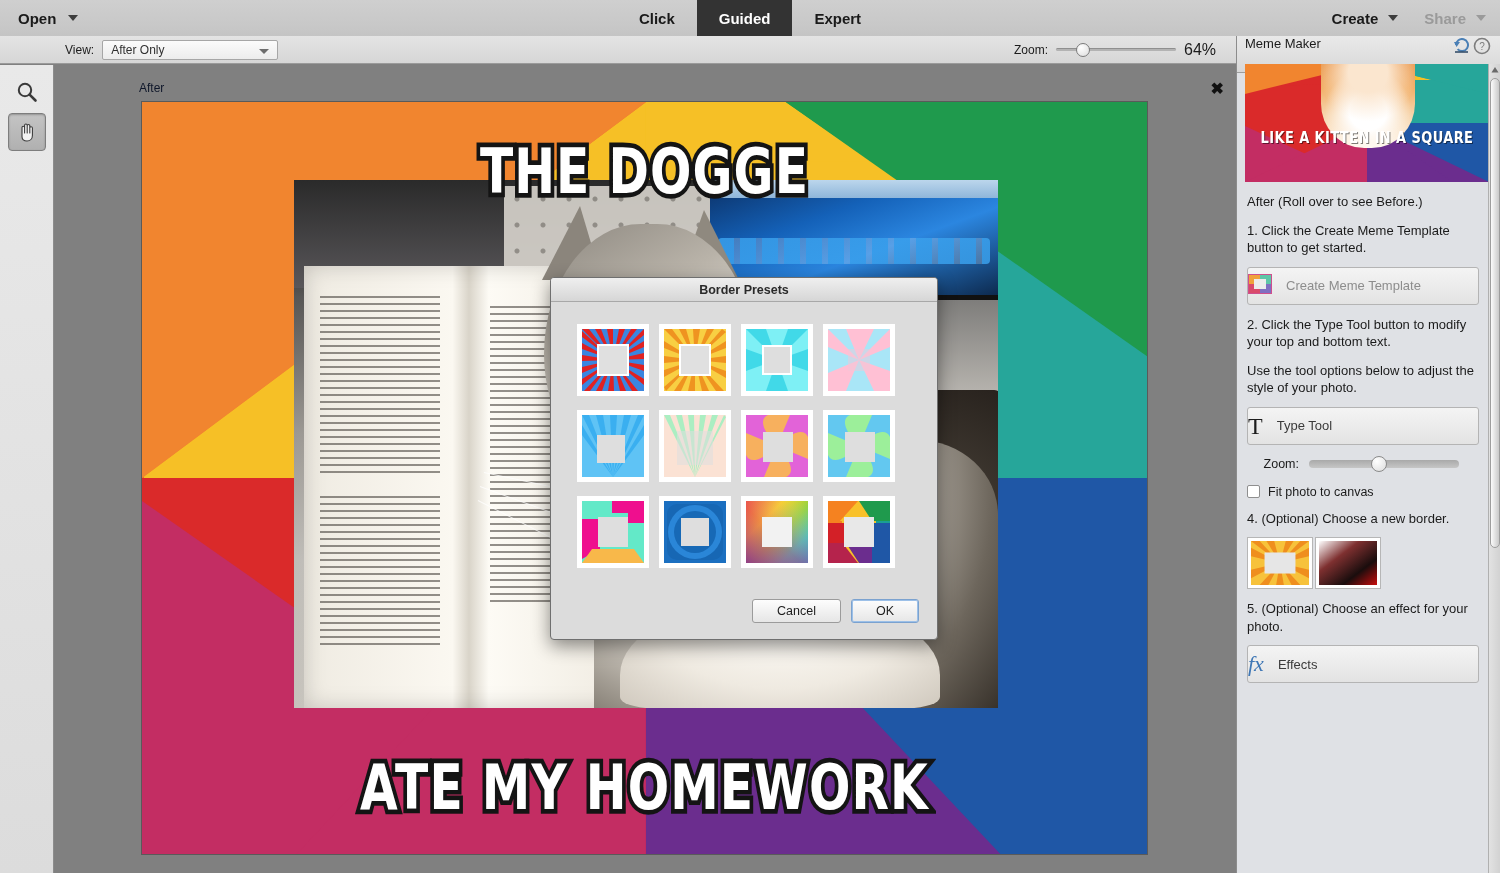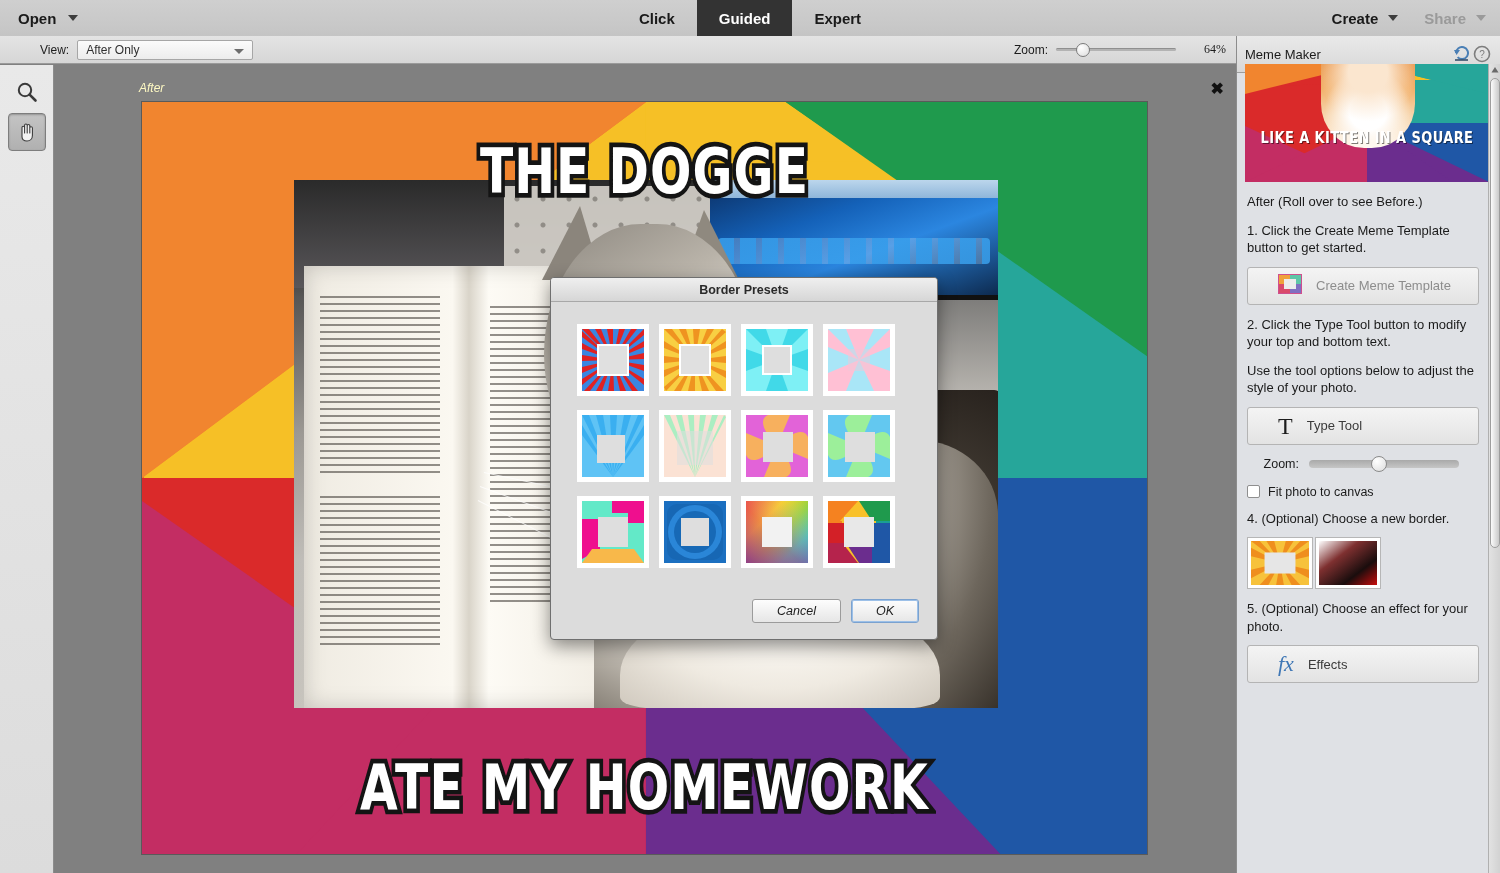--- a/index.html
+++ b/index.html
@@ -44,21 +44,21 @@
   .top-right-item.disabled { color: #9a9a9a; }
   .top-right-item.disabled .caret-down { border-top-color: #9a9a9a; }
 
   
   .optionbar {
     position: absolute; top: 36px; left: 0; width: 1236px; height: 28px;
     background: linear-gradient(to bottom, #e4e4e4 0%, #d6d6d6 100%);
     border-bottom: 1px solid #9a9a9a;
     display: flex; align-items: center;
   }
-  .view-label { margin-left: 40px; font-size: 12px; color: #1c1c1c; }
+  .view-label { margin-left: 65px; font-size: 12px; color: #1c1c1c; }
   .view-select {
     margin-left: 8px; width: 176px; height: 20px;
     background: linear-gradient(to bottom, #fbfbfb, #ececec);
     border: 1px solid #a6a6a6; border-radius: 2px;
     display: flex; align-items: center; position: relative;
     font-size: 12px; color: #303030; padding-left: 8px;
   }
   .view-select .sel-caret {
     position: absolute; right: 8px; top: 8px;
     width: 0; height: 0;
@@ -69,21 +69,21 @@
   .zoom-group { position: absolute; right: 0; display: flex; align-items: center; gap: 8px; padding-right: 0; }
   .zoom-label { font-size: 12px; color: #1c1c1c; }
   .zoom-slider { position: relative; width: 120px; height: 14px; display: flex; align-items: center; }
   .zoom-track { width: 120px; height: 3px; background: #b3b3b3; border-top: 1px solid #8f8f8f; border-radius: 2px; }
   .zoom-knob {
     position: absolute; left: 20px; top: 0;
     width: 14px; height: 14px; border-radius: 50%;
     background: radial-gradient(circle at 35% 30%, #ffffff, #dcdcdc);
     border: 1px solid #7b7b7b;
   }
-  .zoom-pct { font-size: 12px; color: #1c1c1c; width: 42px; text-align: right; margin-right: 10px; font-family: Liberation Serif, serif; }
+  .zoom-pct { font-size: 16px; color: #1c1c1c; width: 42px; text-align: left; margin-right: 10px; }
 
   
   .toolstrip {
     position: absolute; top: 65px; left: 0; width: 54px; height: 808px;
     background: linear-gradient(to bottom, #e9e9e9, #dcdcdc);
     border-right: 1px solid #8c8c8c;
     padding-top: 8px;
     display: flex; flex-direction: column; align-items: center; gap: 2px;
   }
   .tool-btn {
@@ -95,21 +95,21 @@
     background: linear-gradient(to bottom, #c4c4c4, #b0b0b0);
     border: 1px solid #7d7d7d;
     box-shadow: inset 0 1px 2px rgba(0,0,0,.25);
   }
 
   
   .canvas-area {
     position: absolute; top: 65px; left: 55px; width: 1181px; height: 808px;
     background: #808080; overflow: hidden;
   }
-  .after-label { position: absolute; left: 84px; top: 16px; font-size: 12px; color: #fef9c3; font-style: italic; }
+  .after-label { position: absolute; left: 84px; top: 16px; font-size: 12px; color: #0f172a; }
   .close-x { position: absolute; right: 12px; top: 16px; font-size: 16px; font-weight: bold; color: #111; line-height: 1; }
 
   .meme {
     position: absolute; left: 86px; top: 36px; width: 1007px; height: 754px;
     overflow: hidden; background: #ddd;
     border: 1px solid #5a5a5a;
   }
   .meme svg { position: absolute; inset: 0; width: 100%; height: 100%; }
   .photo {
     position: absolute; left: 152px; top: 78px; width: 704px; height: 528px;
@@ -176,21 +176,21 @@
 
   
   .rightpanel {
     position: absolute; top: 36px; right: 0; width: 264px; height: 837px;
     background: #dfe1e5;
     border-left: 1px solid #8c8c8c;
   }
   .rp-header {
     height: 37px; background: linear-gradient(to bottom,#e9e9e9,#d8d8d8);
     border-bottom: 1px solid #9d9d9d;
-    display: flex; align-items: center; padding: 0 8px;
+    display: flex; align-items: flex-start; padding: 0 8px;
   }
   .rp-title { font-size: 13px; color: #1b1b1b; flex: 1; }
   .rp-icon { width: 20px; height: 20px; display:flex; align-items:center; justify-content:center; }
   .rp-body { position: absolute; top: 28px; left: 0; width: 252px; height: 809px; overflow: hidden; }
   .rp-scroll { position: absolute; top: 28px; right: 0; width: 12px; height: 809px;
     background: linear-gradient(to right,#e2e2e2,#d2d2d2); border-left: 1px solid #b0b0b0; }
   .rp-scroll .arrow-up, .rp-scroll .arrow-dn { width:12px; height:12px; display:flex; align-items:center; justify-content:center; }
   .rp-scroll .thumb { position:absolute; top: 14px; left:1px; width:10px; height:470px;
     background: linear-gradient(to right,#fbfbfb,#c9c9c9); border:1px solid #9d9d9d; border-radius:5px; }
 
@@ -212,21 +212,21 @@
     font-family:"DejaVu Sans", sans-serif; font-weight:bold; font-size:13px; color:#fff;
     letter-spacing:.4px; transform: scaleY(1.25);
     text-shadow: 1px 1px 0 rgba(0,0,0,.5);
   }
 
   .rp-text { font-size: 13px; color: #1b1b1b; line-height: 1.35; margin: 11px 10px 0 10px; }
   .rp-btn {
     margin: 10px 10px 0 10px; height: 38px;
     background: linear-gradient(to bottom,#f4f4f4,#e3e3e3);
     border: 1px solid #b4b4b4; border-radius: 3px;
-    display: flex; align-items: center; gap: 14px; padding-left: 30px;
+    display: flex; align-items: center; gap: 14px; 
     font-size: 13px; color: #3a3a3a;
   }
   .rp-btn.dim { color: #8d8d8d; }
   .rp-row { display: flex; align-items: center; margin: 12px 10px 0 10px; gap: 10px; }
   .rp-row .lbl { font-size: 12.5px; color:#1b1b1b; width: 52px; text-align: right; }
   .slider2 { position: relative; width: 150px; height: 14px; display:flex; align-items:center; }
   .slider2 .trk { width: 150px; height: 8px; background: linear-gradient(to bottom,#a9a9a9,#c6c6c6); border-radius: 4px; }
   .slider2 .knb { position:absolute; left: 62px; top:-1px; width: 16px; height:16px; border-radius:50%;
      background: radial-gradient(circle at 35% 30%,#ffffff,#dcdcdc); border:1px solid #8a8a8a; }
   .flip-btn {
@@ -257,21 +257,21 @@
     gap: 14px 10px; padding: 22px 0 0 26px;
   }
   .preset { width: 72px; height: 72px; background: #ffffff; padding: 5px; }
   .preset svg { display:block; width:100%; height:100%; }
   .dlg-btns { position:absolute; right: 18px; bottom: 16px; display:flex; gap: 10px; }
   .dlg-btn {
     min-width: 64px; height: 24px; padding: 0 24px;
     background: linear-gradient(to bottom,#fdfdfd,#e6e6e6);
     border: 1px solid #9b9b9b; border-radius: 3px;
     display:flex; align-items:center; justify-content:center;
-    font-size: 12.5px; color: #1d1d1d; font-style: italic;
+    font-size: 12.5px; color: #1d1d1d;
   }
   .dlg-btn.primary { border-color: #7ba2cf; box-shadow: 0 0 0 1px #9cc0e8 inset; }
 </style>
 </head>
 <body>
 
 <div class="app">
 
   <div class="topbar">
     <div class="open-btn">

